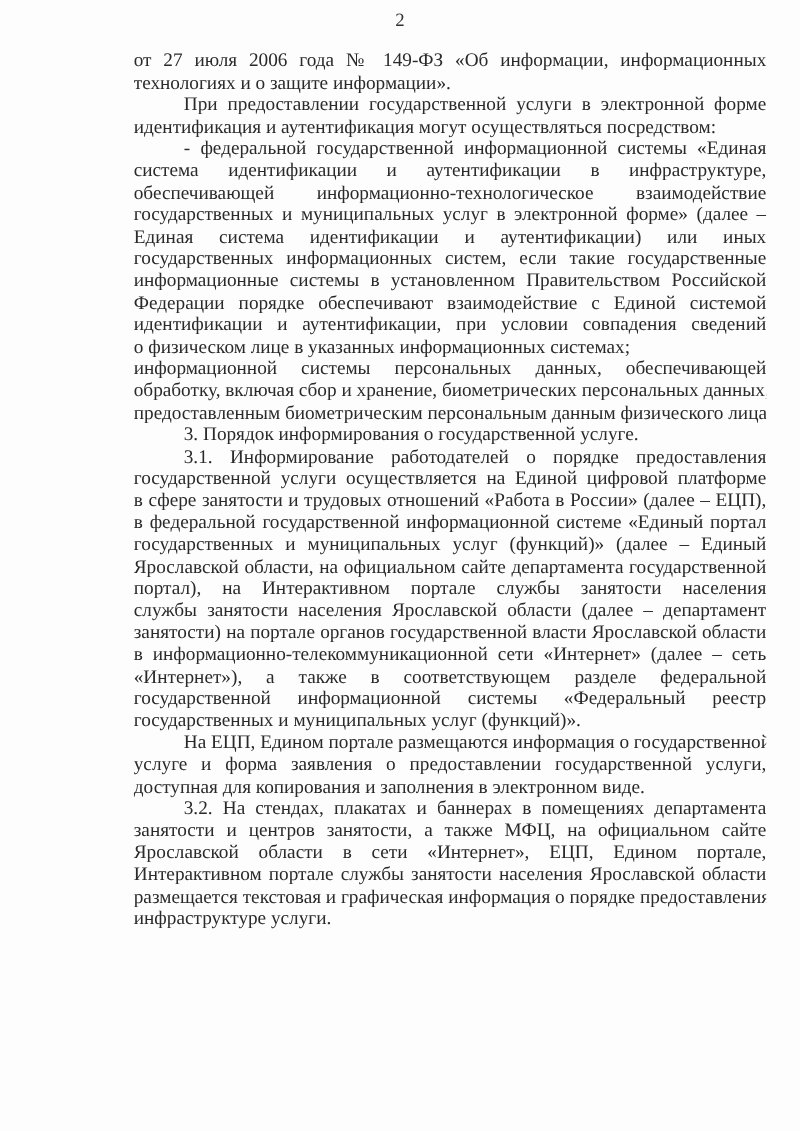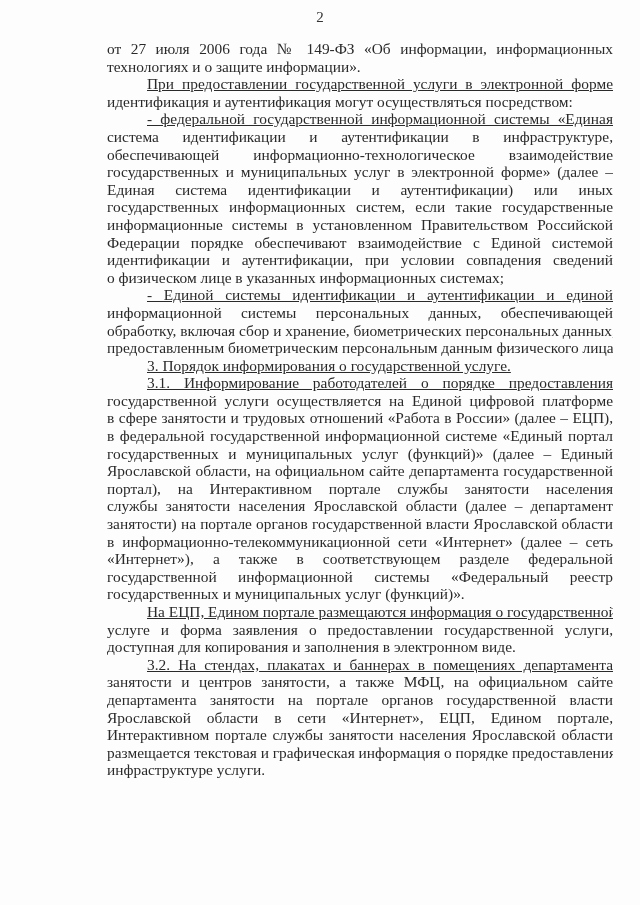--- a/index.html
+++ b/index.html
@@ -12,21 +12,21 @@
   .page-number {
     position: absolute; top: 8px; left: 0; width: 640px; text-align: center;
     font-size: 15px; line-height: 18px; color: #333;
   }
   .body-text {
     position: absolute; top: 40px; left: 107px; width: 506px;
     font-size: 15.4px; line-height: 17.6px;
   }
   .line { display: block; white-space: nowrap; text-align: justify; text-align-last: justify; height: 17.6px; overflow: hidden; }
   .line.last { text-align-last: left; }
-  .line.indent { padding-left: 40px; text-decoration: underline; }
+  .line.indent { padding-left: 40px; }
 </style>
 </head>
 <body>
 
 <div class="page">
   <div class="page-number">2</div>
   <div class="body-text" id="body-text">
       <span class="line">от 27  июля  2006  года  № 149-ФЗ  «Об  информации,  информационных</span>
       <span class="line last">технологиях и о защите информации».</span>
       <span class="line indent">При предоставлении государственной услуги в электронной форме</span>
@@ -34,21 +34,20 @@
       <span class="line indent">- федеральной государственной информационной системы «Единая</span>
       <span class="line">система идентификации и аутентификации в инфраструктуре,</span>
       <span class="line">обеспечивающей информационно-технологическое взаимодействие</span>
       <span class="line">государственных и муниципальных услуг в электронной форме» (далее –</span>
       <span class="line">Единая система идентификации и аутентификации) или иных</span>
       <span class="line">государственных информационных систем, если такие государственные</span>
       <span class="line">информационные системы в установленном Правительством Российской</span>
       <span class="line">Федерации порядке обеспечивают взаимодействие с Единой системой</span>
       <span class="line">идентификации и аутентификации, при условии совпадения сведений</span>
       <span class="line last">о физическом лице в указанных информационных системах;</span>
-      <span class="line indent">- Единой системы идентификации и аутентификации и единой</span>
       <span class="line">информационной системы персональных данных, обеспечивающей</span>
       <span class="line">обработку, включая сбор и хранение, биометрических персональных данных,</span>
       <span class="line last">предоставленным биометрическим персональным данным физического лица.</span>
       <span class="line indent last">3. Порядок информирования о государственной услуге.</span>
       <span class="line indent">3.1. Информирование работодателей о порядке предоставления</span>
       <span class="line">государственной услуги осуществляется на Единой цифровой платформе</span>
       <span class="line">в сфере занятости и трудовых отношений «Работа в России» (далее – ЕЦП),</span>
       <span class="line">в федеральной государственной информационной системе «Единый портал</span>
       <span class="line">государственных и муниципальных услуг (функций)» (далее – Единый</span>
       <span class="line">Ярославской области, на официальном сайте департамента государственной</span>
@@ -57,19 +56,18 @@
       <span class="line">занятости) на портале органов государственной власти Ярославской области</span>
       <span class="line">в информационно-телекоммуникационной сети «Интернет» (далее – сеть</span>
       <span class="line">«Интернет»), а также в соответствующем разделе федеральной</span>
       <span class="line">государственной информационной системы «Федеральный реестр</span>
       <span class="line last">государственных и муниципальных услуг (функций)».</span>
       <span class="line indent">На ЕЦП, Едином портале размещаются информация о государственной</span>
       <span class="line">услуге и форма заявления о предоставлении государственной услуги,</span>
       <span class="line last">доступная для копирования и заполнения в электронном виде.</span>
       <span class="line indent">3.2. На стендах, плакатах и баннерах в помещениях департамента</span>
       <span class="line">занятости и центров занятости, а также МФЦ, на официальном сайте</span>
-      <span class="line">департамента занятости на портале органов государственной власти</span>
       <span class="line">Ярославской области в сети «Интернет», ЕЦП, Едином портале,</span>
       <span class="line">Интерактивном портале службы занятости населения Ярославской области</span>
       <span class="line">размещается текстовая и графическая информация о порядке предоставления</span>
       <span class="line last">инфраструктуре услуги.</span>
     </div>
 </div>
 
 </body></html>

